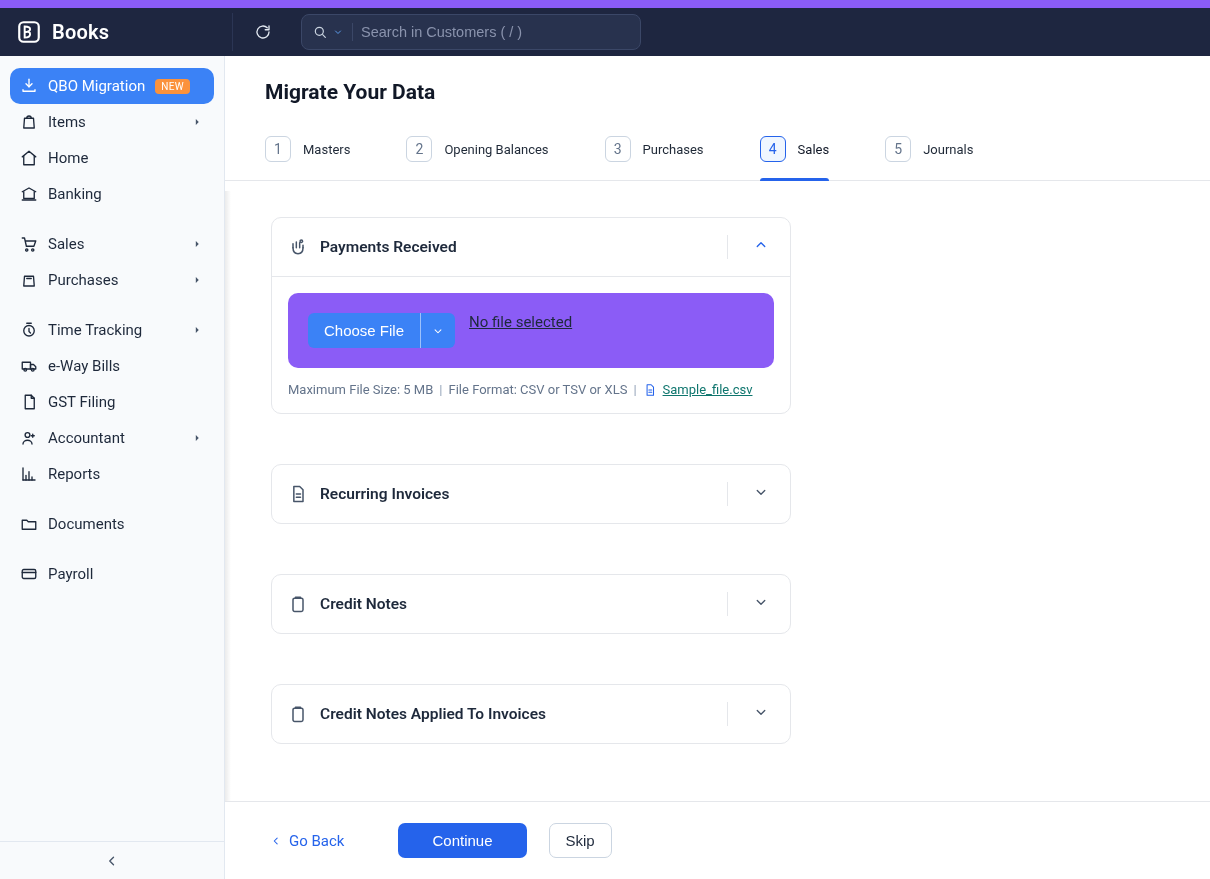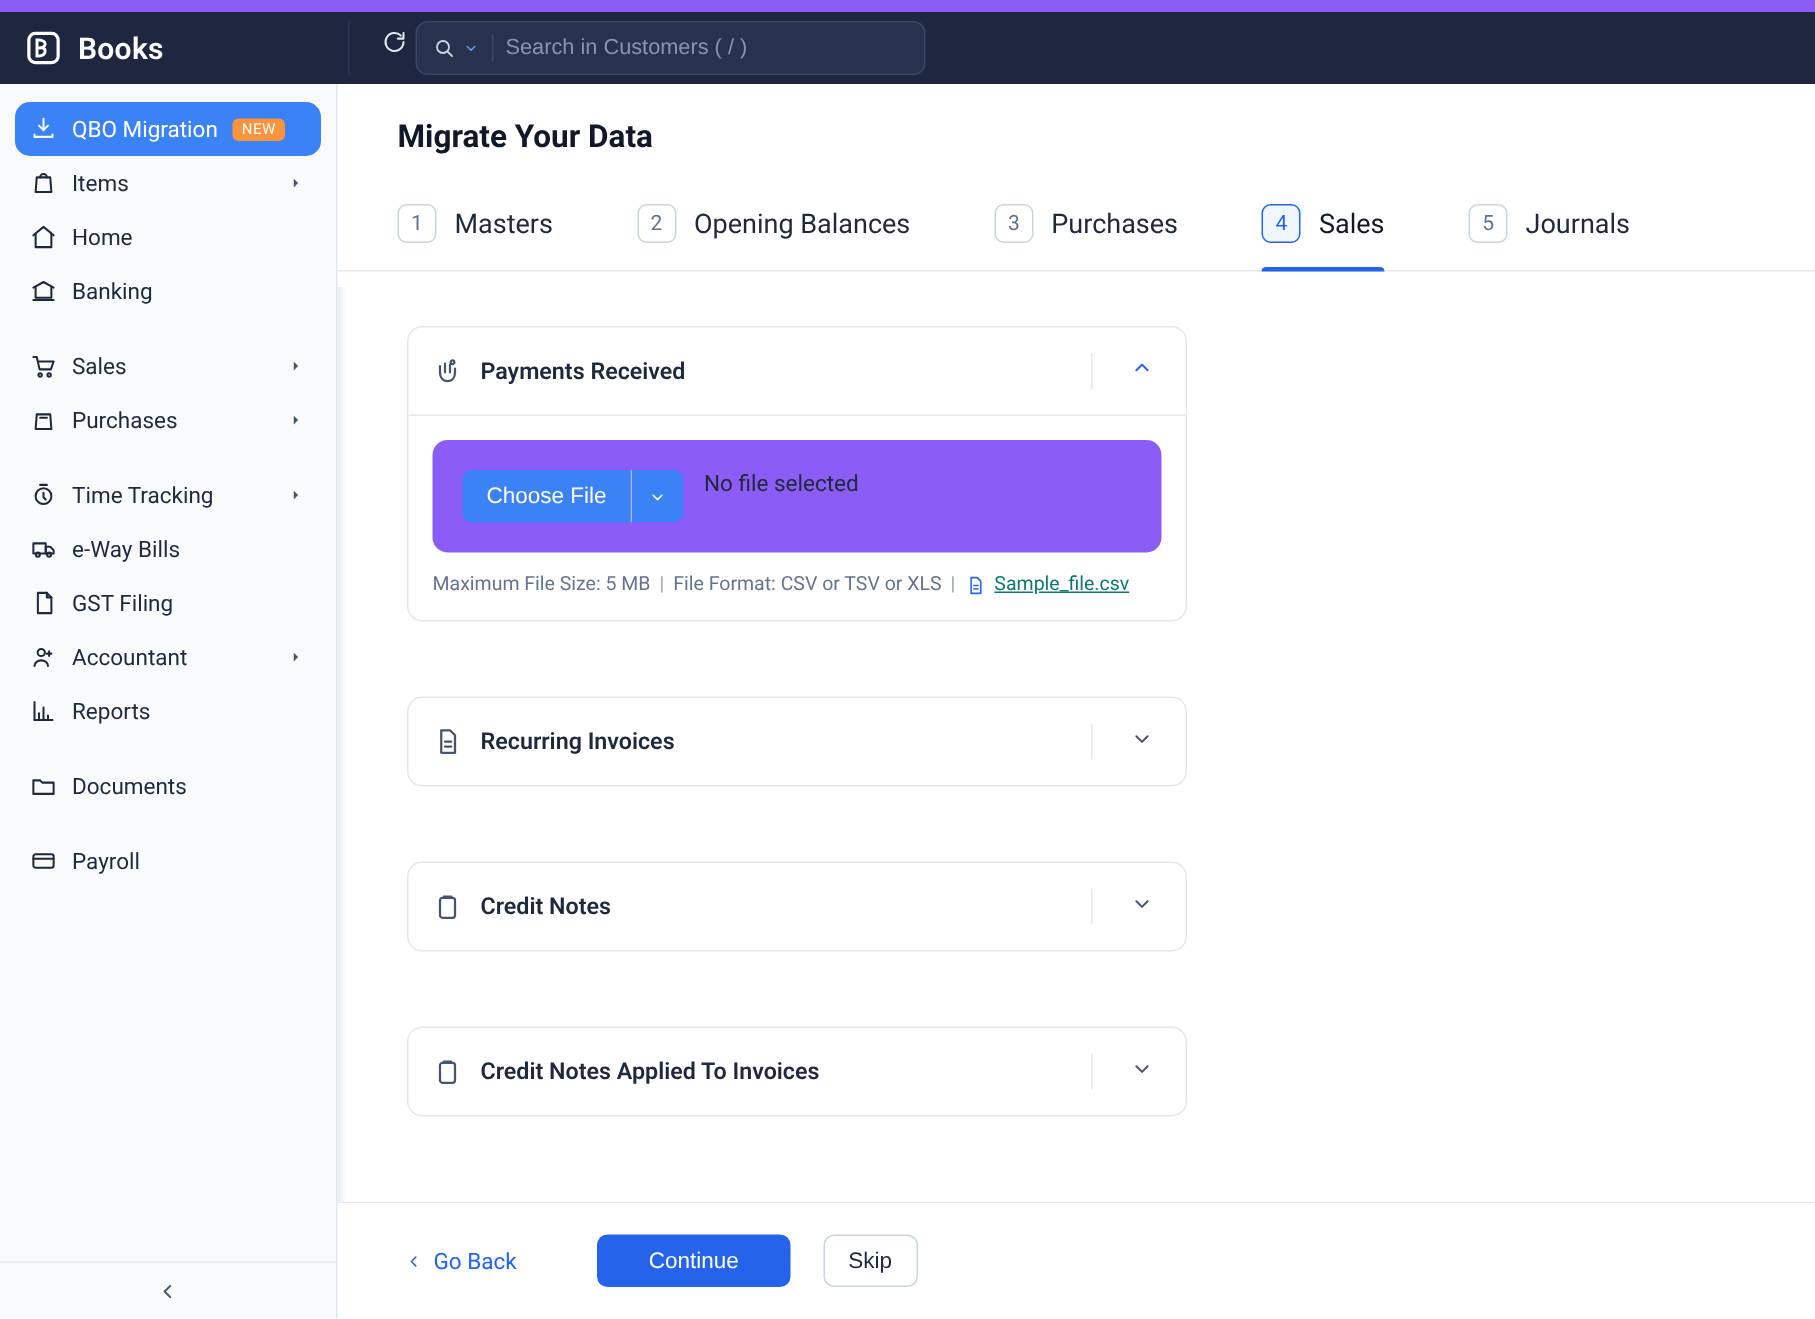--- a/index.html
+++ b/index.html
@@ -3,21 +3,21 @@
 <meta charset="utf-8">
 <style>
   * { box-sizing: border-box; margin: 0; padding: 0; }
   body { font-family: -apple-system, BlinkMacSystemFont, "Segoe UI", Roboto, Helvetica, Arial, sans-serif; background: #fff; color: #1e293b; width: 1210px; height: 879px; overflow: hidden; }
 
   
   .topbar { height: 56px; background: #1e2640; display: flex; align-items: center; padding: 0 16px; gap: 16px; border-top: 8px solid #8b5cf6;}
   .brand { display: flex; align-items: center; gap: 10px; width: 200px;}
   .brand-icon { width: 26px; height: 26px; }
   .brand-text { color: #fff; font-size: 20px; font-weight: 600; letter-spacing: .2px;}
-  .top-actions { display:flex; align-items:flex-start; gap:0; }
+  .top-actions { display:flex; align-items:center; gap:24px; }
   .refresh-btn { width:28px; height:28px; display:flex; align-items:center; justify-content:center; color:#e2e8f0; cursor:pointer; border-radius:6px;}
   .search-wrap { display:flex; align-items:center; background:#28324e; border:1px solid #3b4767; border-radius:8px; height:36px; padding: 0 10px; width:340px; gap:8px;}
   .search-icon-wrap { display:flex; align-items:center; gap:4px; color:#cbd5e1;}
   .search-div { width:1px; height:18px; background:#3b4767; }
   .search-input { background:transparent; border:none; outline:none; color:#cbd5e1; font-size:14.5px; flex:1;}
   .search-input::placeholder { color:#8a93ad; }
 
   
   .shell { display:flex; height: calc(879px - 56px); }
   .sidebar { width: 225px; background:#f8fafc; border-right:1px solid #e2e8f0; display:flex; flex-direction:column; }
@@ -29,40 +29,40 @@
   .sb-sep { height: 14px; }
   .sb-collapse { height:38px; border-top:1px solid #e2e8f0; display:flex; align-items:center; justify-content:center; color:#475569; cursor:pointer;}
 
   
   .main { flex:1; display:flex; flex-direction:column; position:relative;gap:10px; }
   .page-header { padding: 24px 40px 0 40px; }
   .page-title { font-size: 21px; font-weight:700; color:#111827; margin-left:0;}
   .steps { display:flex; gap: 56px; padding: 22px 40px 0 40px; border-bottom:1px solid #e5e7eb; position:relative;}
   .step { display:flex; align-items:center; gap:12px; padding-bottom:18px; cursor:pointer; position:relative;}
   .step-num { width:26px; height:26px; border:1px solid #cbd5e1; border-radius:6px; display:flex; align-items:center; justify-content:center; font-size:14px; color:#64748b; background:#fff;}
-  .step-label { font-size:18px; color:#1f2937; }
+  .step-label { font-size:13px; color:#1f2937; }
   .step.active .step-num { border-color:#2563eb; color:#2563eb; background:#eff6ff;}
   .step.active .step-label { color:#111827; }
   .step.active::after { content:""; position:absolute; left:0; right:0; bottom:-1px; height:3px; background:#2563eb; border-radius:3px 3px 0 0;}
 
   .scroll-area { flex:1; overflow:auto; padding: 26px 40px 120px 46px; background:#fff; position:relative;}
   .left-shadow { position:absolute; left:0; top:0; bottom:0; width:6px; background:linear-gradient(to right, rgba(0,0,0,.08), rgba(0,0,0,0)); pointer-events:none;}
   .section-card { border:1px solid #e5e7eb; border-radius:10px; margin-bottom:50px; max-width:520px; background:#fff;}
   .section-head { display:flex; align-items:center; padding:14px 16px; gap:12px;text-align:right; }
   .section-head .title { font-size:15.5px; font-weight:600; color:#1e293b;}
   .section-head .spacer { flex:1; }
   .section-head .div { width:1px; height:24px; background:#e5e7eb; margin: 0 8px;}
   .section-head .toggle { color:#2563eb; cursor:pointer; padding:4px;}
   .section-head .toggle.muted { color:#475569; }
   .section-body { border-top:1px solid #e5e7eb; padding:16px;}
   .file-picker { background:#8b5cf6; border-radius:10px; padding:20px 20px; display:flex; align-items:flex-start; gap:14px; }
   .choose-btn { display:flex; align-items:stretch; }
   .choose-main { background:#3b82f6; color:#fff; border:none; padding:9px 16px; font-size:15px; border-radius:6px 0 0 6px; cursor:pointer;}
   .choose-drop { background:#3b82f6; color:#fff; border:none; border-left:1px solid rgba(255,255,255,.5); padding:0 10px; border-radius:0 6px 6px 0; cursor:pointer; display:flex; align-items:center;}
-  .file-status { font-size:15px; color:#1e293b;}
+  .file-status { font-size:15px; color:#1e293b;text-decoration:underline;}
   .hint-row { margin-top:14px; font-size:13px; color:#64748b; display:flex; align-items:center; flex-wrap:wrap; gap:6px;}
   .hint-sep { color:#94a3b8; }
   .sample-link { color:#0f766e; display:inline-flex; align-items:center; gap:6px; cursor:pointer;text-decoration:underline;}
 
   
   .footer-bar { position:absolute; bottom:0; left:225px; right:0; height:78px; border-top:1px solid #e5e7eb; background:#fff; display:flex; align-items:center; padding:0 44px; gap:22px;}
   .go-back { color:#2563eb; display:flex; align-items:center; gap:6px; cursor:pointer; font-size:15px;}
   .btn-primary { background:#2563eb; color:#fff; border:none; padding:9px 34px; font-size:15px; border-radius:7px; cursor:pointer;}
   .btn-secondary { background:#fff; color:#1e293b; border:1px solid #cbd5e1; padding:8px 16px; font-size:15px; border-radius:7px; cursor:pointer;}
 

